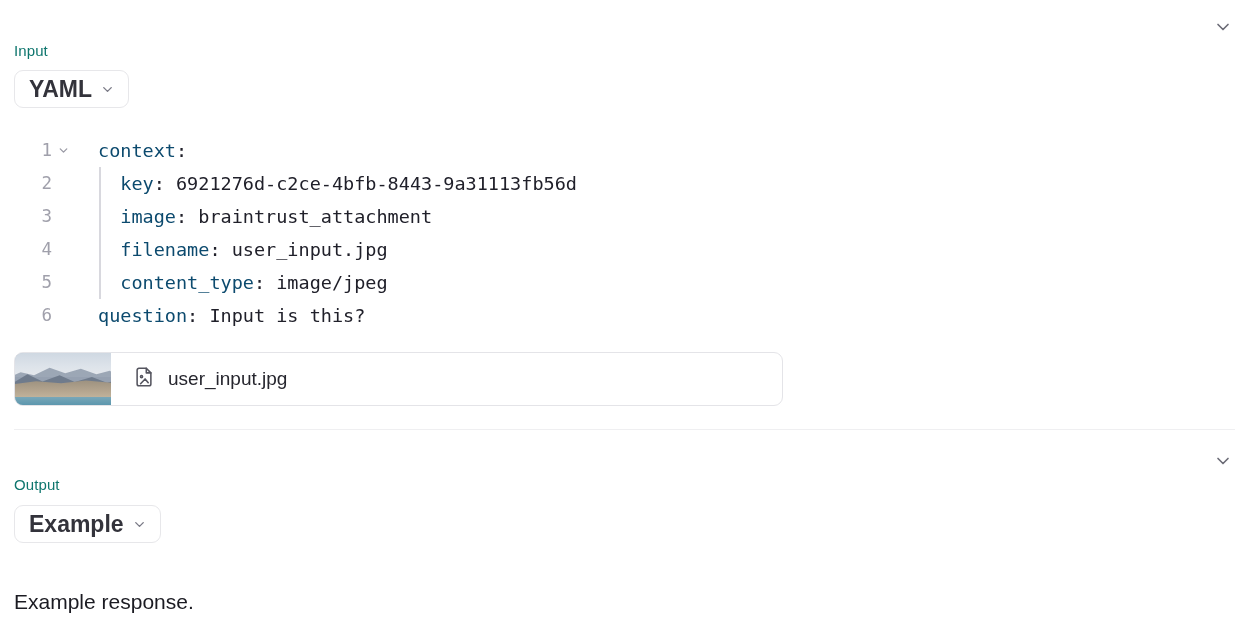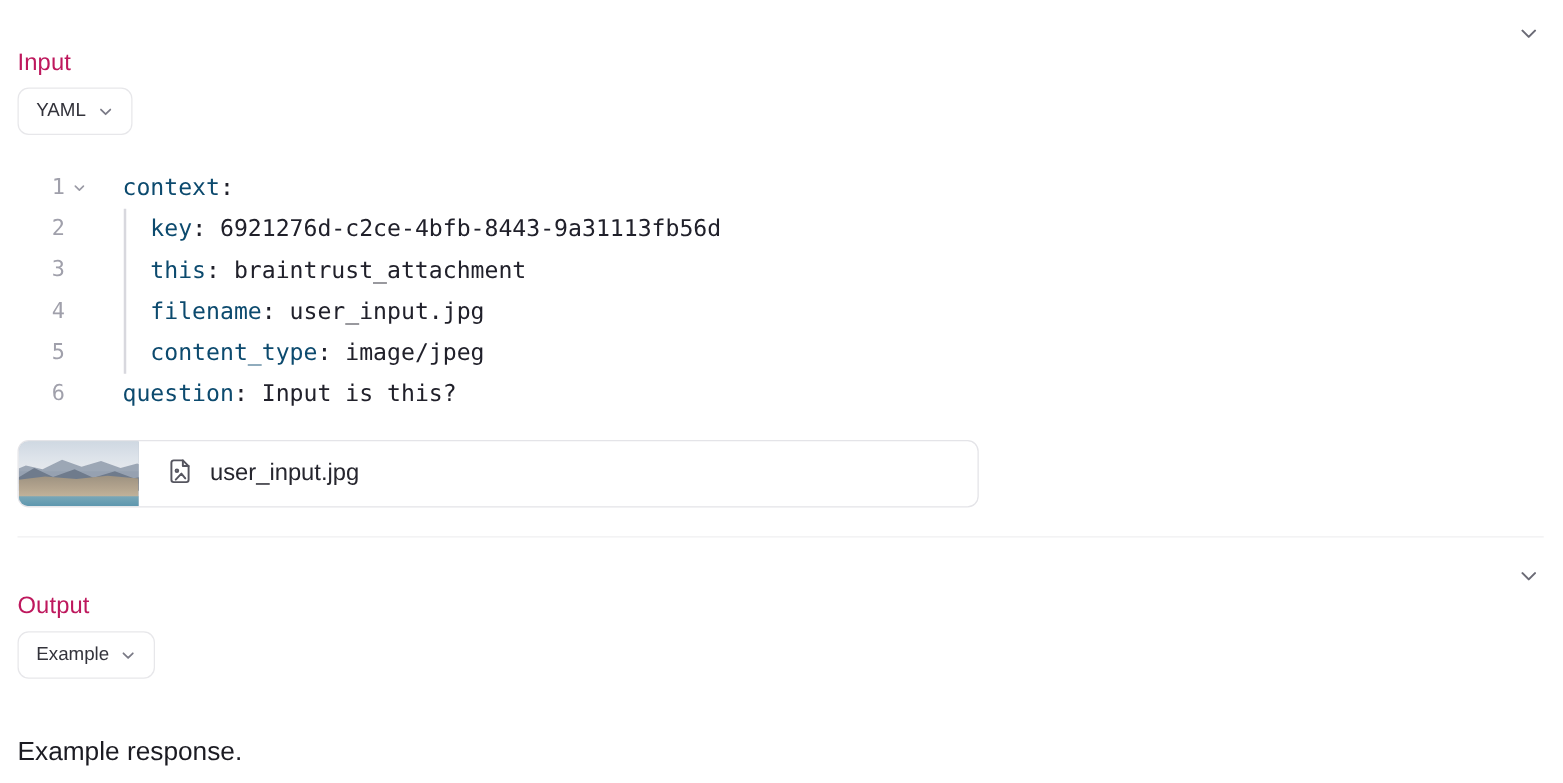--- a/index.html
+++ b/index.html
@@ -30,24 +30,24 @@
     width: 1250px;
     height: 34px;
     display: flex;
     align-items: center;
     justify-content: space-between;
     padding: 0 14px 0 14px;
     box-sizing: border-box;
     background: transparent;
   }
   .section-title {
-    font-size: 19px;
+    font-size: 15px;
     font-weight: 400;
     letter-spacing: 0.1px;
-    color: #be185d;
+    color: #0f766e;
     line-height: 22px;
     margin-top: 47px;
   }
   .collapse-btn {
     width: 26px;
     height: 26px;
     display: flex;
     align-items: center;
     justify-content: center;
     border: none;
@@ -67,22 +67,22 @@
     height: 38px;
     padding: 0 13px 0 14px;
     box-sizing: border-box;
     border: 1px solid #e7e7ea;
     border-radius: 9px;
     background: #ffffff;
     cursor: pointer;
     font-family: "Liberation Sans", sans-serif;
   }
   .format-pill-label {
-    font-size: 15px;
-    font-weight: 400;
+    font-size: 23px;
+    font-weight: 700;
     color: #33333b;
     line-height: 20px;
     white-space: nowrap;
   }
 
   
   .code-block {
     position: absolute;
     left: 0;
     width: 1250px;
@@ -230,21 +230,21 @@
       </svg>
     </span>
   </div>
 
   <div class="code-block" id="code-block" style="top:134px;">
     <div class="indent-guide" id="indent-guide" style="top:33px; height:132px;"></div>
   <div class="code-line"><span class="gutter">1</span><span class="fold"><svg width="13" height="13" viewBox="0 0 24 24" fill="none" stroke="#9a9aa5" stroke-width="2.4" stroke-linecap="round" stroke-linejoin="round">
             <polyline points="6 9 12 15 18 9"></polyline>
           </svg></span><span class="code-text"><span class="yk">context</span><span class="yv">:</span></span></div>
       <div class="code-line"><span class="gutter">2</span><span class="fold"></span><span class="code-text"><span class="yk">  key</span><span class="yv">: 6921276d-c2ce-4bfb-8443-9a31113fb56d</span></span></div>
-      <div class="code-line"><span class="gutter">3</span><span class="fold"></span><span class="code-text"><span class="yk">  this</span><span class="yv">: braintrust_attachment</span></span></div>
+      <div class="code-line"><span class="gutter">3</span><span class="fold"></span><span class="code-text"><span class="yk">  image</span><span class="yv">: braintrust_attachment</span></span></div>
       <div class="code-line"><span class="gutter">4</span><span class="fold"></span><span class="code-text"><span class="yk">  filename</span><span class="yv">: user_input.jpg</span></span></div>
       <div class="code-line"><span class="gutter">5</span><span class="fold"></span><span class="code-text"><span class="yk">  content_type</span><span class="yv">: image/jpeg</span></span></div>
       <div class="code-line"><span class="gutter">6</span><span class="fold"></span><span class="code-text"><span class="yk">question</span><span class="yv">: Input is this?</span></span></div>
     </div>
 
   <div class="attachment" style="left:14px; top:352px; width:769px; height:54px;">
     <div class="thumb">
       <div class="thumb-sky"></div>
       <div class="thumb-mtn-far"></div>
       <div class="thumb-mtn-near"></div>

